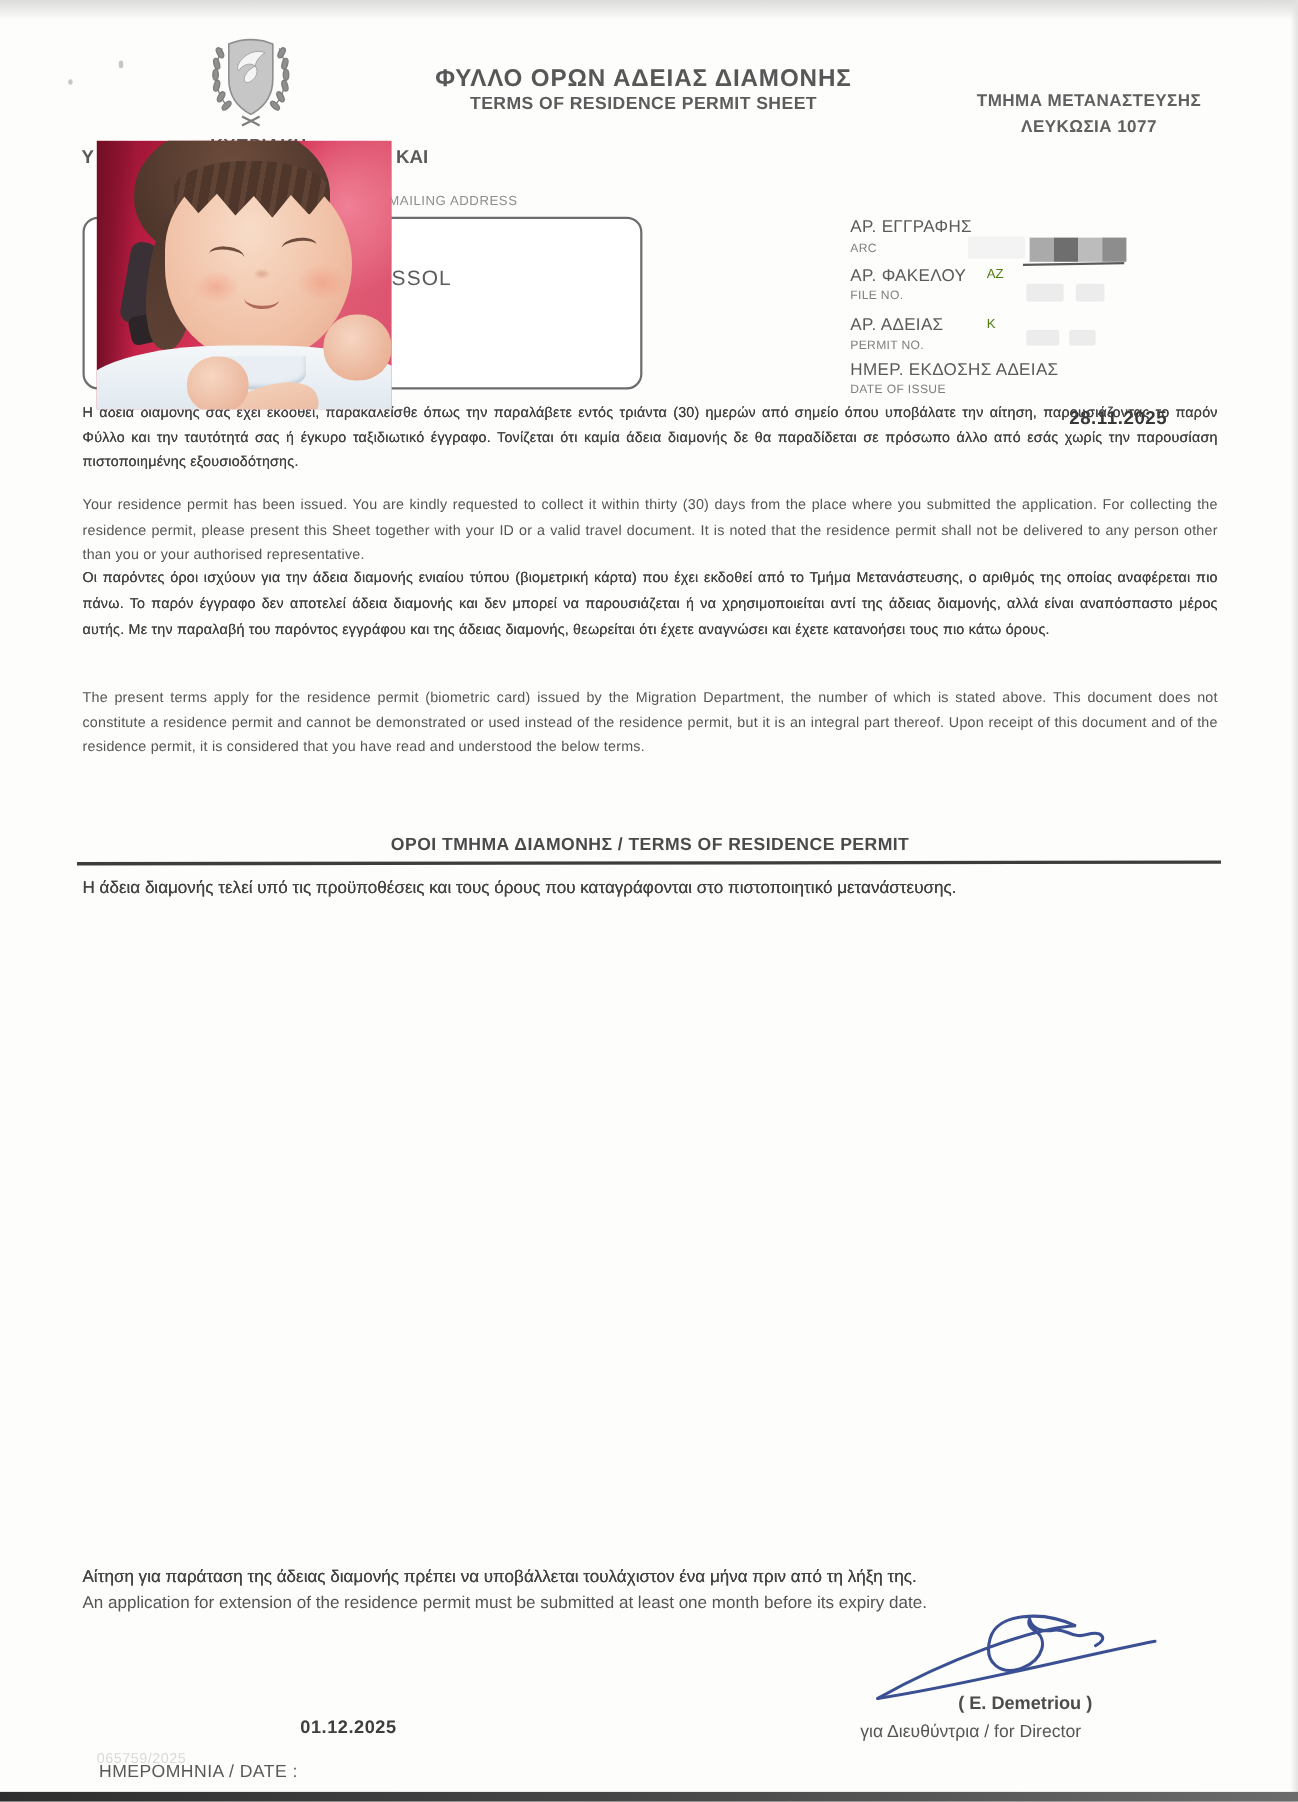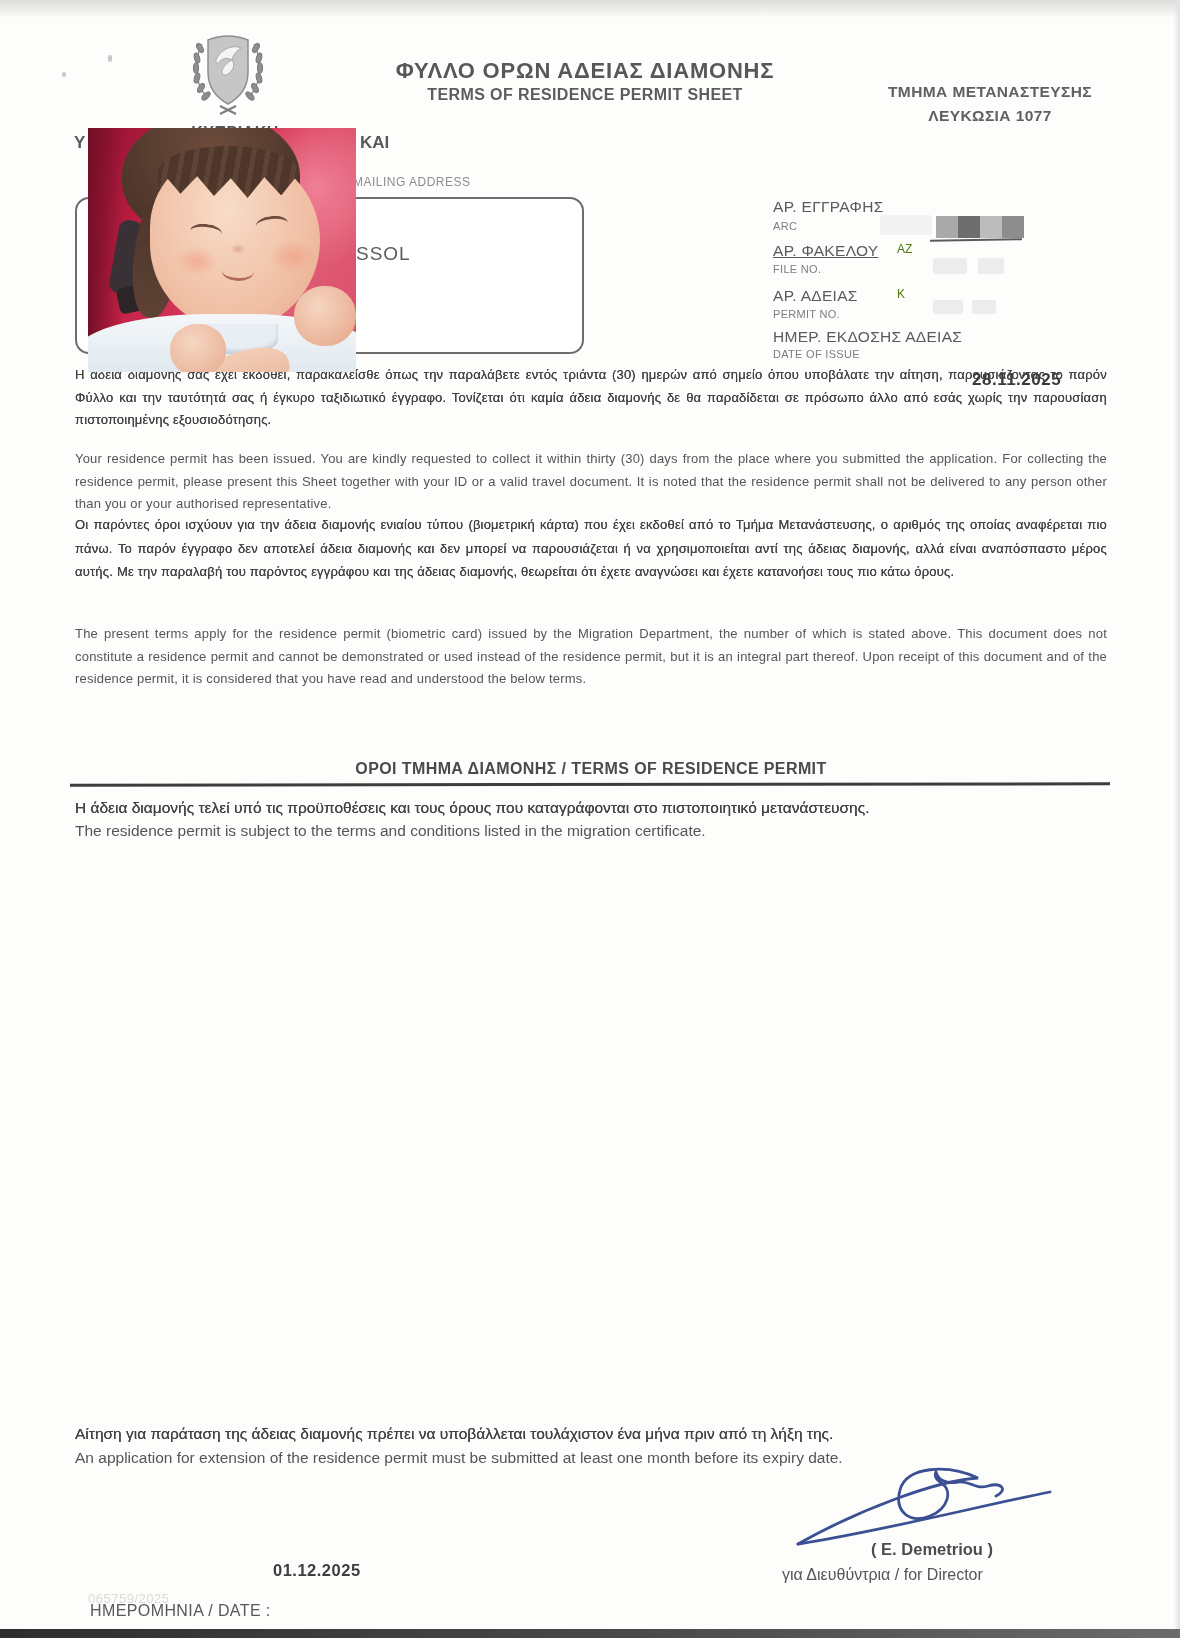--- a/index.html
+++ b/index.html
@@ -168,21 +168,21 @@
   <div class="abs f-sub" style="left:773px;top:220px;">ARC</div>
   <div class="abs ghost" style="left:880px;top:215px;width:52px;height:20px;opacity:.6;"></div>
   <div class="abs mosaic">
     <span style="background: rgb(170, 170, 170);"></span>
       <span style="background: rgb(110, 110, 110);"></span>
       <span style="background: rgb(188, 188, 188);"></span>
       <span style="background: rgb(141, 141, 141);"></span>
   </div>
   <div class="abs mosaic-line"></div>
 
-  <div class="abs f-label" style="left:773px;top:242px;text-decoration:underline;">ΑΡ. ΦΑΚΕΛΟΥ</div>
+  <div class="abs f-label" style="left:773px;top:242px;">ΑΡ. ΦΑΚΕΛΟΥ</div>
   <div class="abs f-val" style="left:897px;top:242px;">ΑΖ</div>
   <div class="abs f-sub" style="left:773px;top:263px;">FILE NO.</div>
   <div class="abs ghost" style="left:933px;top:258px;width:34px;height:16px;"></div>
   <div class="abs ghost" style="left:978px;top:258px;width:26px;height:16px;"></div>
 
   <div class="abs f-label" style="left:773px;top:287px;">ΑΡ. ΑΔΕΙΑΣ</div>
   <div class="abs f-val" style="left:897px;top:287px;">Κ</div>
   <div class="abs f-sub" style="left:773px;top:308px;">PERMIT NO.</div>
   <div class="abs ghost" style="left:933px;top:300px;width:30px;height:14px;"></div>
   <div class="abs ghost" style="left:972px;top:300px;width:24px;height:14px;"></div>
@@ -193,21 +193,20 @@
 
   <div class="abs para para-el" style="top:364px;">Η άδεια διαμονής σας έχει εκδοθεί, παρακαλείσθε όπως την παραλάβετε εντός τριάντα (30) ημερών από σημείο όπου υποβάλατε την αίτηση, παρουσιάζοντας το παρόν Φύλλο και την ταυτότητά σας ή έγκυρο ταξιδιωτικό έγγραφο. Τονίζεται ότι καμία άδεια διαμονής δε θα παραδίδεται σε πρόσωπο άλλο από εσάς χωρίς την παρουσίαση πιστοποιημένης εξουσιοδότησης.</div>
   <div class="abs para para-en" style="top:448px;">Your residence permit has been issued. You are kindly requested to collect it within thirty (30) days from the place where you submitted the application. For collecting the residence permit, please present this Sheet together with your ID or a valid travel document.  It is noted that the residence permit shall not be delivered to any person other than you or your authorised representative.</div>
   <div class="abs para para-el" style="top:513px;line-height:23.5px;">Οι παρόντες όροι ισχύουν για την άδεια διαμονής ενιαίου τύπου (βιομετρική κάρτα) που έχει εκδοθεί από το Τμήμα Μετανάστευσης, ο αριθμός της οποίας αναφέρεται πιο πάνω. Το παρόν έγγραφο δεν αποτελεί άδεια διαμονής και δεν μπορεί να παρουσιάζεται ή να χρησιμοποιείται αντί της άδειας διαμονής, αλλά είναι αναπόσπαστο μέρος αυτής. Με την παραλαβή του παρόντος εγγράφου και της άδειας διαμονής, θεωρείται ότι έχετε αναγνώσει και έχετε κατανοήσει τους πιο κάτω όρους.</div>
   <div class="abs para para-en" style="top:623px;">The present terms apply for the residence permit (biometric card) issued by the Migration Department, the number of which is stated above. This document does not constitute a residence permit and cannot be demonstrated or used instead of the residence permit, but it is an integral part thereof. Upon receipt of this document and of the residence permit, it is considered that you have read and understood the below terms.</div>
 
   <div class="abs terms-heading">ΟΡΟΙ ΤΜΗΜΑ ΔΙΑΜΟΝΗΣ / TERMS OF RESIDENCE PERMIT</div>
   <div class="abs terms-rule"></div>
   <div class="abs terms-body">
     <div class="para-el">Η άδεια διαμονής τελεί υπό τις προϋποθέσεις και τους όρους που καταγράφονται στο πιστοποιητικό μετανάστευσης.</div>
-    <div class="para-en">The residence permit is subject to the terms and conditions listed in the migration certificate.</div>
   </div>
 
   <div class="abs expiry">
     <div class="para-el">Αίτηση για παράταση της άδειας διαμονής πρέπει να υποβάλλεται τουλάχιστον ένα μήνα πριν από τη λήξη της.</div>
     <div class="para-en">An application for extension of the residence permit must be submitted at least one month before its expiry date.</div>
   </div>
 
   <svg class="abs sig-svg" viewBox="0 0 300 102">
     <g fill="none" stroke="#3b4f93" stroke-width="2.8" stroke-linecap="round">
       <path d="M10 92 C70 58 150 28 190 26 C160 12 118 14 112 38 C106 60 122 72 142 64 C160 57 166 38 152 30 C148 27 146 24 148 20 C150 28 158 32 170 30 C182 28 186 38 200 34 C214 30 220 38 208 44"></path>

